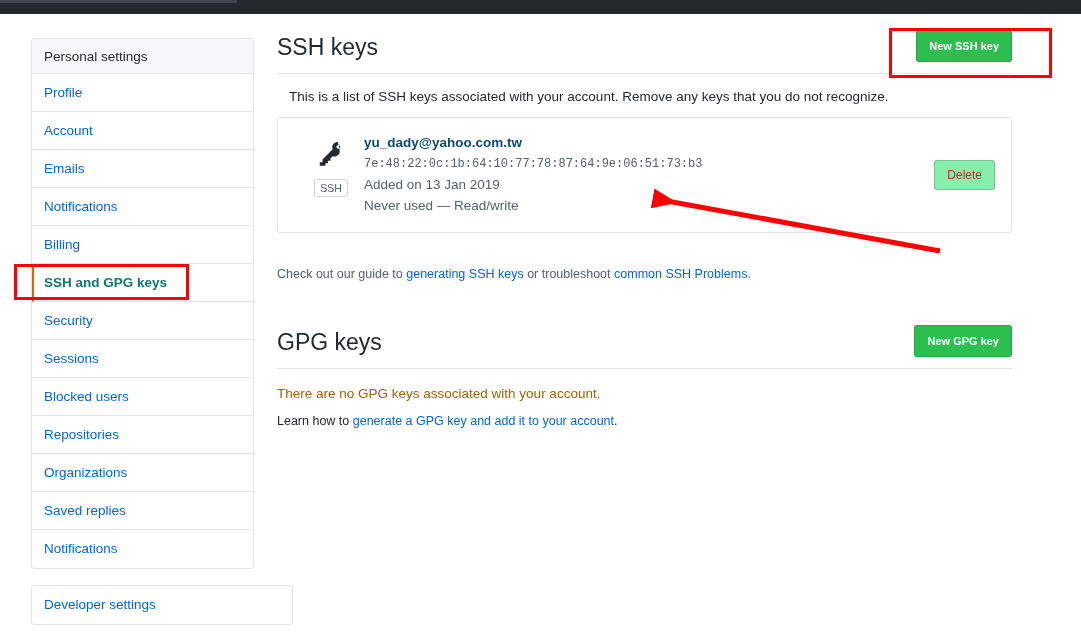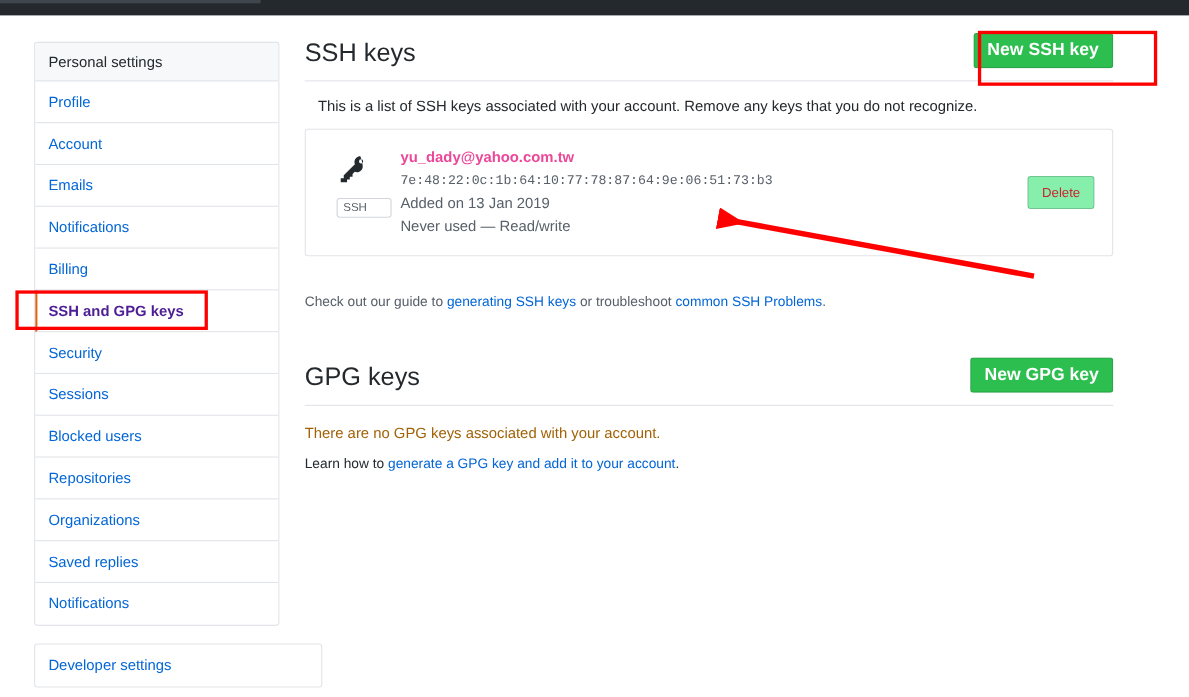--- a/index.html
+++ b/index.html
@@ -35,21 +35,21 @@
   }
   .nav-item {
     position: relative;
     height: 38px; line-height: 38px; padding: 0 12px;
     border-bottom: 1px solid #e1e4e8;
     font-size: 13.5px; color: #0366d6; cursor: pointer;
     white-space: nowrap;
   }
   .nav-item:last-child { border-bottom: none; }
   .nav-item.selected {
-    color: #4c1d95; font-weight: bold;
+    color: #0f766e; font-weight: bold;
     border-left: 2px solid #e36209;
     padding-left: 10px;
   }
   .sidebar-secondary {
     position: absolute; left: 31px; top: 585px; width: 262px;
     border: 1px solid #e1e4e8; border-radius: 3px; background: #fff;
   }
   .sidebar-secondary .nav-item { border-bottom: none; }
 
   
@@ -60,21 +60,21 @@
     border-bottom: 1px solid #e1e4e8;
   }
   .section-title {
     font-size: 23px; font-weight: normal; color: #24292e;
     line-height: 34px; margin: 0;
   }
   .btn-green {
     position: absolute; right: 0; top: 0;
     background: #2cbe4e; border: 1px solid rgba(27,31,35,0.15);
     border-radius: 3px; color: #fff;
-    font-size: 16px; font-weight: bold;
+    font-size: 11px; font-weight: bold;
     padding: 6px 12px; cursor: pointer;
     font-family: "Liberation Sans", sans-serif;
     line-height: 18px;
   }
 
   .blurb {
     font-size: 13.5px; color: #24292e;
     margin: 15px 0 0 12px;
   }
 
@@ -83,32 +83,32 @@
     margin-top: 13px;
     border: 1px solid #e1e4e8; border-radius: 3px;
     background: #fff;
     padding: 15px 16px 16px 28px;
     display: flex; align-items: flex-start;
     min-height: 115px;
   }
   .key-icon-col {
     width: 50px; flex: none;
     display: flex; flex-direction: column;
-    padding-top: 6px;
+    align-items: center; padding-top: 6px;
   }
   .key-glyph { color: #24292e; display: block; }
   .ssh-badge {
     margin-top: 6px;
     border: 1px solid #d1d5da; border-radius: 3px;
     font-size: 10.5px; color: #586069;
     padding: 1px 5px; line-height: 14px;
   }
   .key-info { flex: 1; padding-left: 8px; }
   .key-title {
-    font-size: 13.5px; font-weight: bold; color: #ec4899;
+    font-size: 13.5px; font-weight: bold; color: #0c4a6e;
     line-height: 20px;
   }
   .key-fingerprint {
     font-family: "Liberation Mono", monospace;
     font-size: 12px; color: #586069; line-height: 19px;
     margin-top: 2px;
   }
   .key-meta {
     font-size: 13.5px; color: #586069; line-height: 21px;
   }

